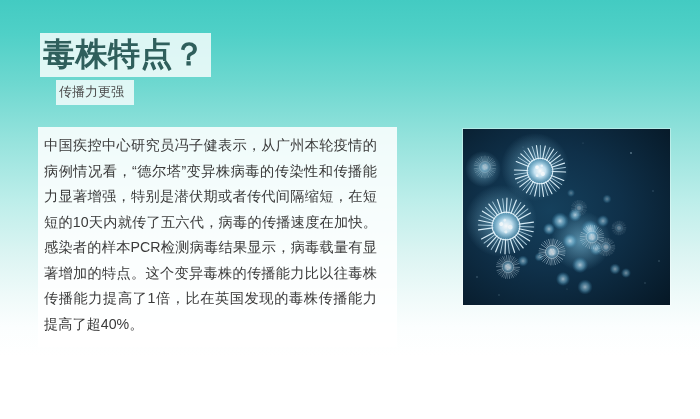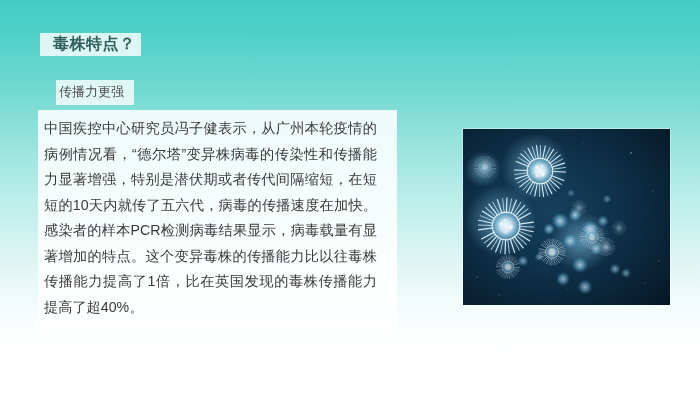--- a/index.html
+++ b/index.html
@@ -35,25 +35,25 @@
   
   #title-wrap {
     position: absolute;
     left: 40px;
     top: 33px;
   }
   #page-title {
     display: inline-block;
     background: rgba(255,255,255,0.80);
     color: #2f5f5c;
-    font-size: 16px;
+    font-size: 32px;
     font-weight: bold;
     line-height: 1.28;
     letter-spacing: 0.5px;
-    padding: 1px 5px 2px 13px;
+    padding: 1px 5px 2px 3px;
     white-space: nowrap;
   }
 
   
   #subtitle-wrap {
     position: absolute;
     left: 40px;
     top: 80px;
     padding-left: 16px;
   }
@@ -65,21 +65,21 @@
     font-weight: normal;
     line-height: 1.5;
     padding: 2px 10px 3px 3px;
     white-space: nowrap;
   }
 
   
   #body-block {
     position: absolute;
     left: 38px;
-    top: 110px;
+    top: 127px;
     width: 359px;
     min-height: 190px;
     background: rgba(255,255,255,0.86);
     padding: 6px 16px 10px 0;
     box-sizing: border-box;
   }
   #body-text {
     margin: 0;
     padding: 0 4px 0 6px;
     color: #3a3a3a;

